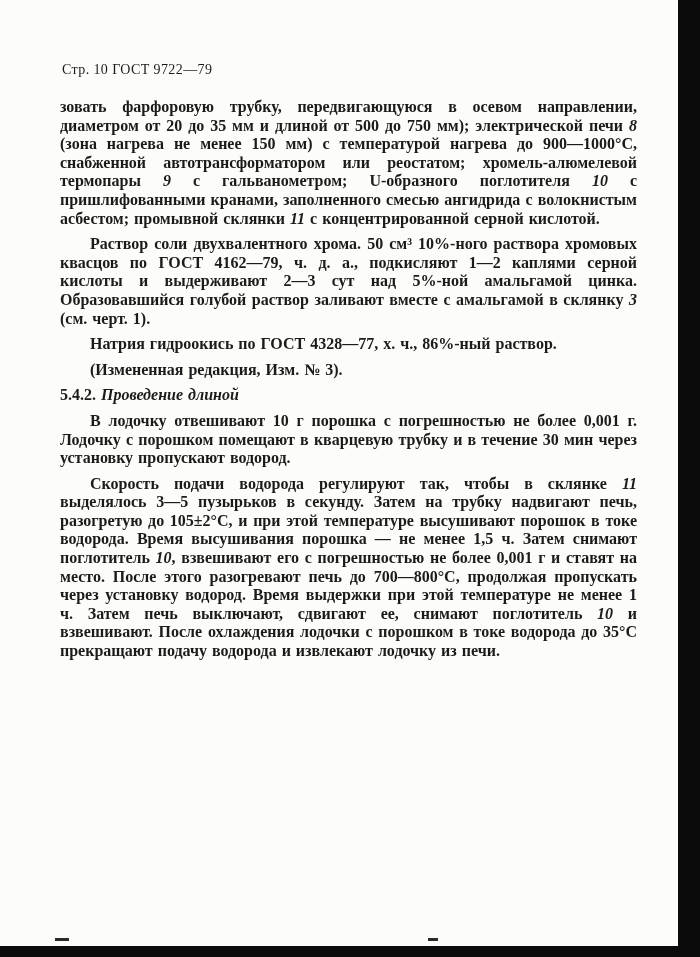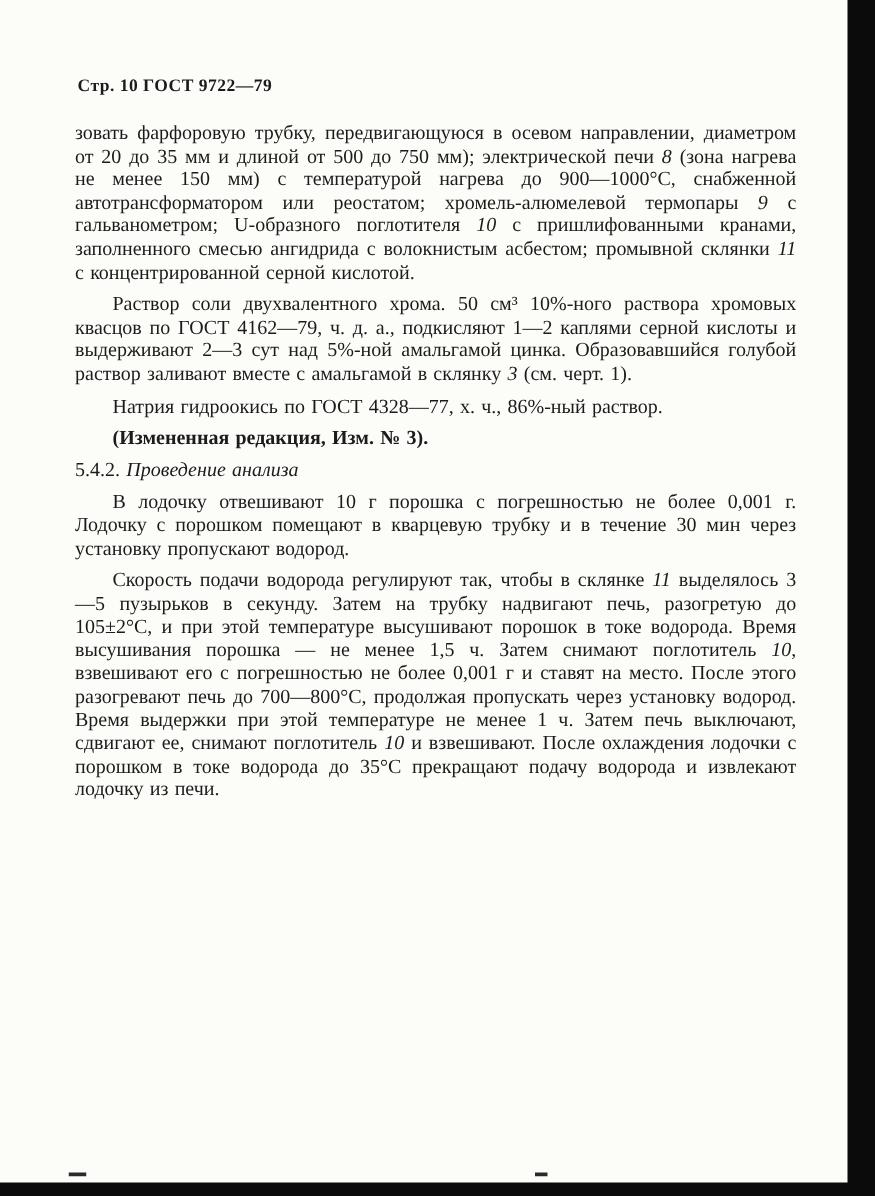--- a/index.html
+++ b/index.html
@@ -39,37 +39,38 @@
     background: #2a2a2a;
   }
   .scan-dash.dash-1 { left: 55px; bottom: 16px; width: 14px; }
   .scan-dash.dash-2 { left: 428px; bottom: 16px; width: 10px; }
 
   .page-header {
     position: absolute;
     top: 62px;
     left: 62px;
     font-size: 14px;
-    font-weight: bold;
+    font-weight: normal;
     letter-spacing: 0.4px;
     white-space: nowrap;
   }
 
   .text-block {
     position: absolute;
     top: 98px;
     left: 60px;
     width: 577px;
     font-size: 16px;
     line-height: 18.6px;
     text-align: justify;
     word-spacing: 1px;
   }
   .text-block p {
     margin: 0 0 7px 0;
+    font-weight: bold;
   }
   .text-block p.continuation {
     text-indent: 0;
   }
   .text-block p.indent {
     text-indent: 30px;
   }
   .text-block p.bold-indent {
     text-indent: 30px;
     font-weight: bold;
@@ -89,21 +90,21 @@
 
 <div class="scan-page">
 
   <div class="page-header">Стр. 10 ГОСТ 9722—79</div>
 
   <div class="text-block">
       <p class="continuation">зовать фарфоровую трубку, передвигающуюся в осевом направлении, диаметром от 20 до 35 мм и длиной от 500 до 750 мм); электрической печи <i>8</i> (зона нагрева не менее 150 мм) с температурой нагрева до 900—1000°С, снабженной автотрансформатором или реостатом; хромель-алюмелевой термопары <i>9</i> с гальванометром; U-образного поглотителя <i>10</i> с пришлифованными кранами, заполненного смесью ангидрида с волокнистым асбестом; промывной склянки <i>11</i> с концентрированной серной кислотой.</p>
       <p class="indent">Раствор соли двухвалентного хрома. 50 см³ 10%-ного раствора хромовых квасцов по ГОСТ 4162—79, ч. д. а., подкисляют 1—2 каплями серной кислоты и выдерживают 2—3 сут над 5%-ной амальгамой цинка. Образовавшийся голубой раствор заливают вместе с амальгамой в склянку <i>3</i> (см. черт. 1).</p>
       <p class="indent">Натрия гидроокись по ГОСТ 4328—77, х. ч., 86%-ный раствор.</p>
       <p class="bold-indent">(Измененная редакция, Изм. № 3).</p>
-      <p class="section-heading">5.4.2. <i>Проведение анализа</i></p>
+      <p class="section-heading">5.4.2. <i>Проведение длиной</i></p>
       <p class="indent">В лодочку отвешивают 10 г порошка с погрешностью не более 0,001 г. Лодочку с порошком помещают в кварцевую трубку и в течение 30 мин через установку пропускают водород.</p>
       <p class="indent">Скорость подачи водорода регулируют так, чтобы в склянке <i>11</i> выделялось 3—5 пузырьков в секунду. Затем на трубку надвигают печь, разогретую до 105±2°С, и при этой температуре высушивают порошок в токе водорода. Время высушивания порошка — не менее 1,5 ч. Затем снимают поглотитель <i>10</i>, взвешивают его с погрешностью не более 0,001 г и ставят на место. После этого разогревают печь до 700—800°С, продолжая пропускать через установку водород. Время выдержки при этой температуре не менее 1 ч. Затем печь выключают, сдвигают ее, снимают поглотитель <i>10</i> и взвешивают. После охлаждения лодочки с порошком в токе водорода до 35°С прекращают подачу водорода и извлекают лодочку из печи.</p>
     </div>
 
   <span class="scan-dash dash-1"></span>
   <span class="scan-dash dash-2"></span>
   <div class="scan-edge-right"></div>
   <div class="scan-edge-bottom"></div>
 
 </div>

